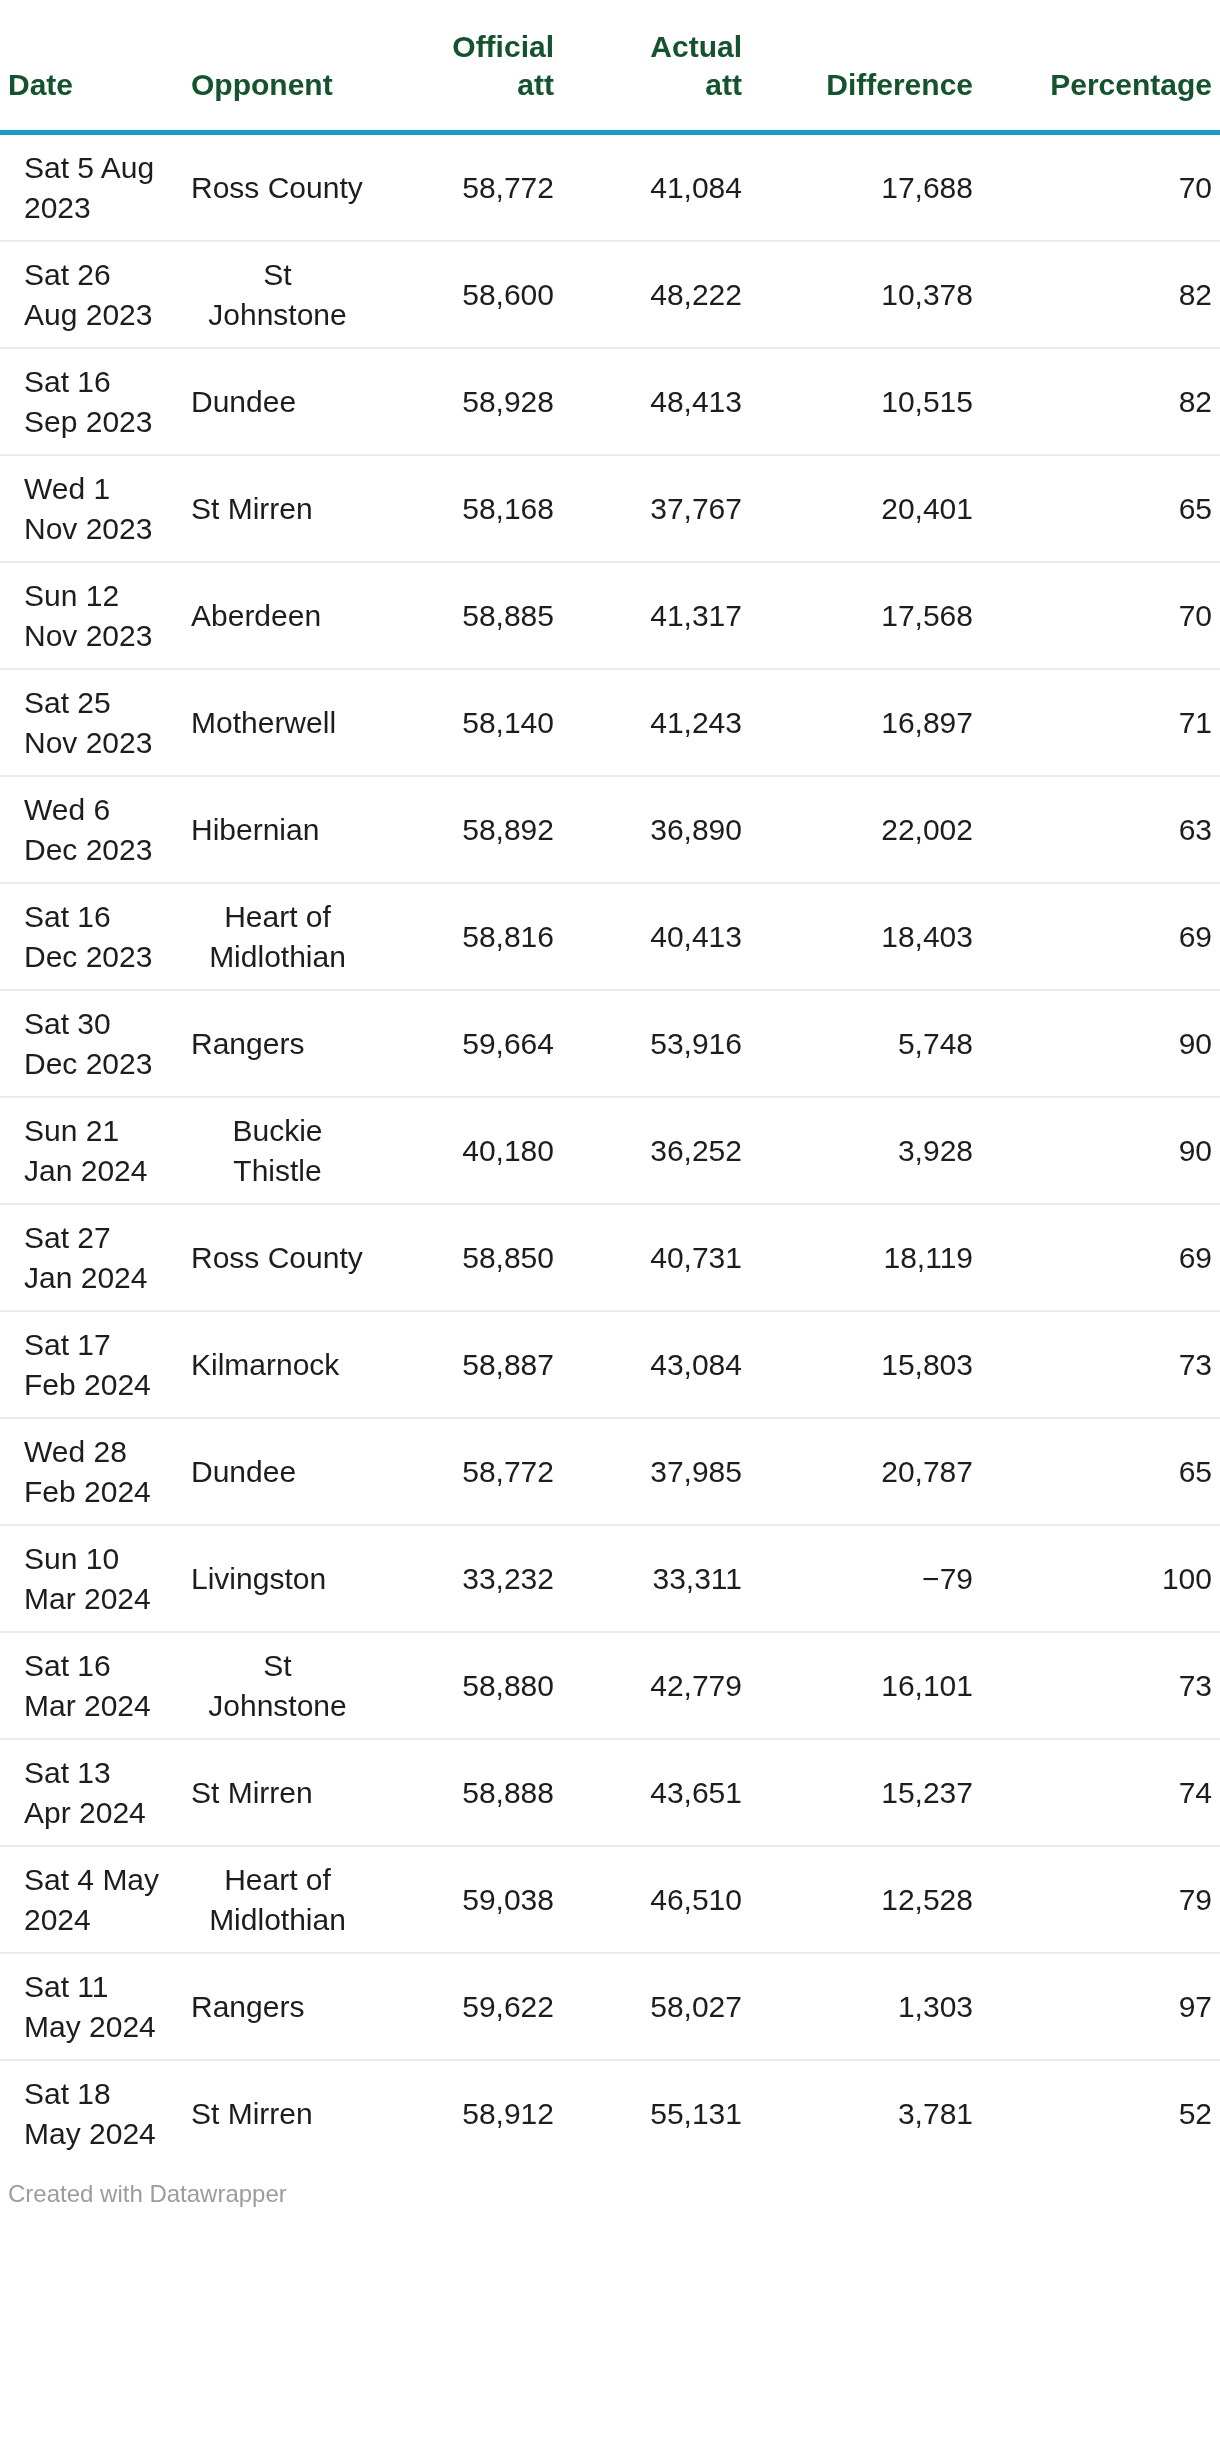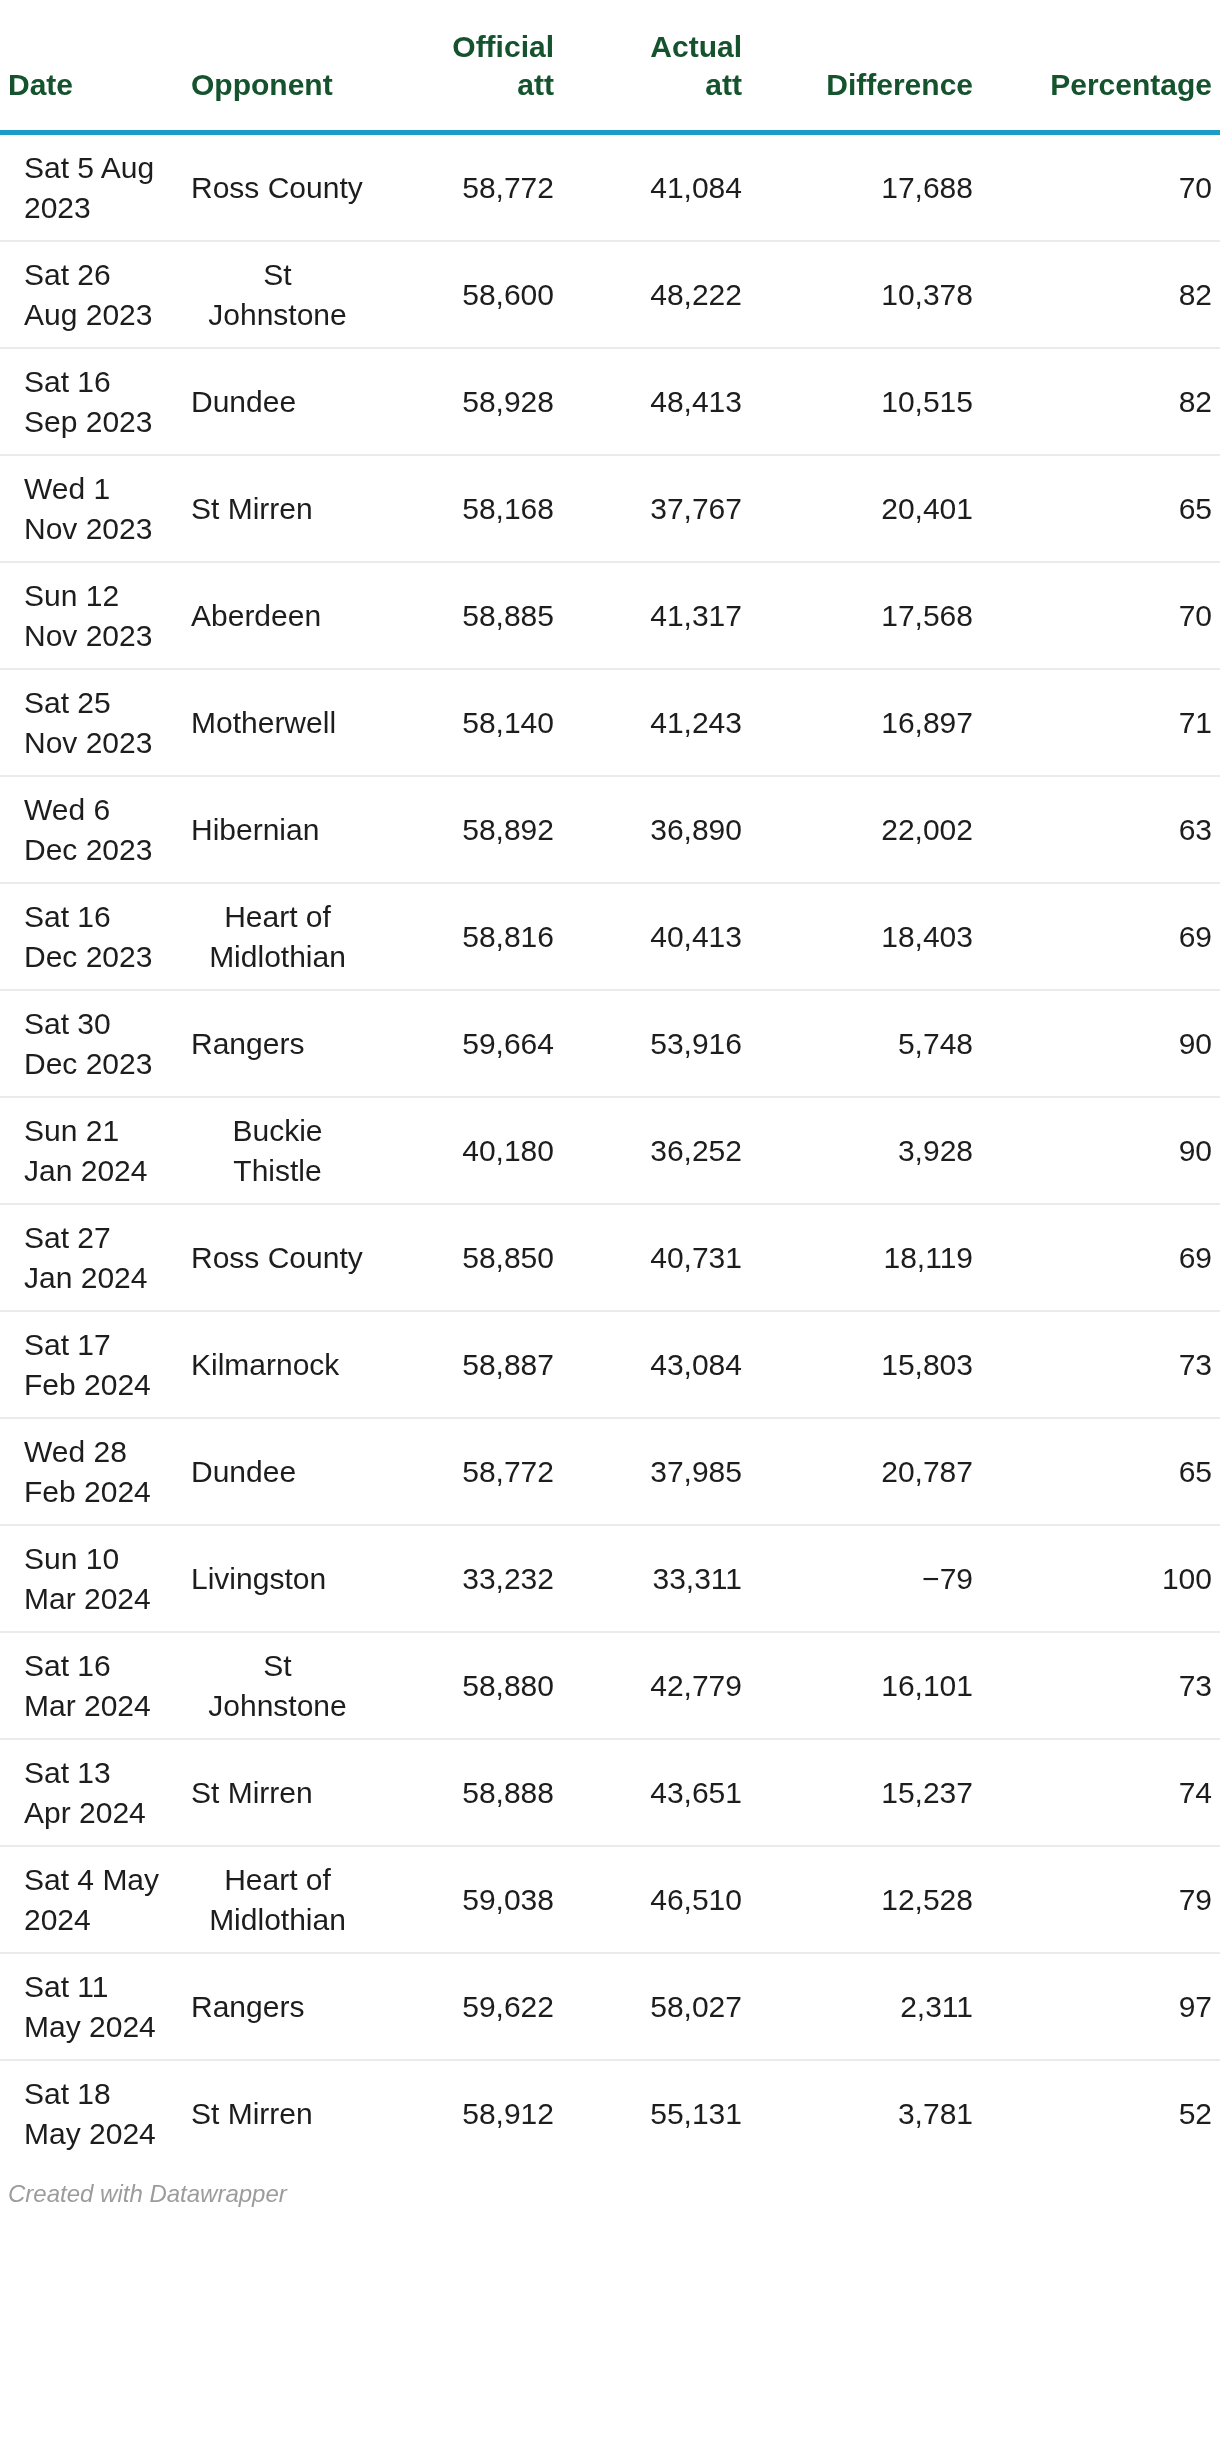--- a/index.html
+++ b/index.html
@@ -76,21 +76,20 @@
 
   .footer {
     margin: 14px 0 0 8px;
     padding-bottom: 16px;
   }
   .footer a {
     font-size: 24px;
     line-height: 28px;
     color: #9c9c9c;
     text-decoration: none;
-    font-style: italic;
   }
 </style>
 </head>
 <body>
 
 <div class="dw-chart">
 
   <table class="att-table">
     <colgroup>
       <col class="c1">
@@ -245,21 +244,21 @@
       <td class="num"><span>59,038</span></td>
       <td class="num"><span>46,510</span></td>
       <td class="num"><span>12,528</span></td>
       <td class="num cell-percentage"><span>79</span></td>
     </tr>
         <tr>
       <td class="left cell-date"><span class="wrap-date">Sat 11 May 2024</span></td>
       <td class="left"><span class="wrap-opp">Rangers</span></td>
       <td class="num"><span>59,622</span></td>
       <td class="num"><span>58,027</span></td>
-      <td class="num"><span>2,311</span></td>
+      <td class="num"><span>1,303</span></td>
       <td class="num cell-percentage"><span>97</span></td>
     </tr>
         <tr>
       <td class="left cell-date"><span class="wrap-date">Sat 18 May 2024</span></td>
       <td class="left"><span class="wrap-opp">St Mirren</span></td>
       <td class="num"><span>58,912</span></td>
       <td class="num"><span>55,131</span></td>
       <td class="num"><span>3,781</span></td>
       <td class="num cell-percentage"><span>52</span></td>
     </tr>

